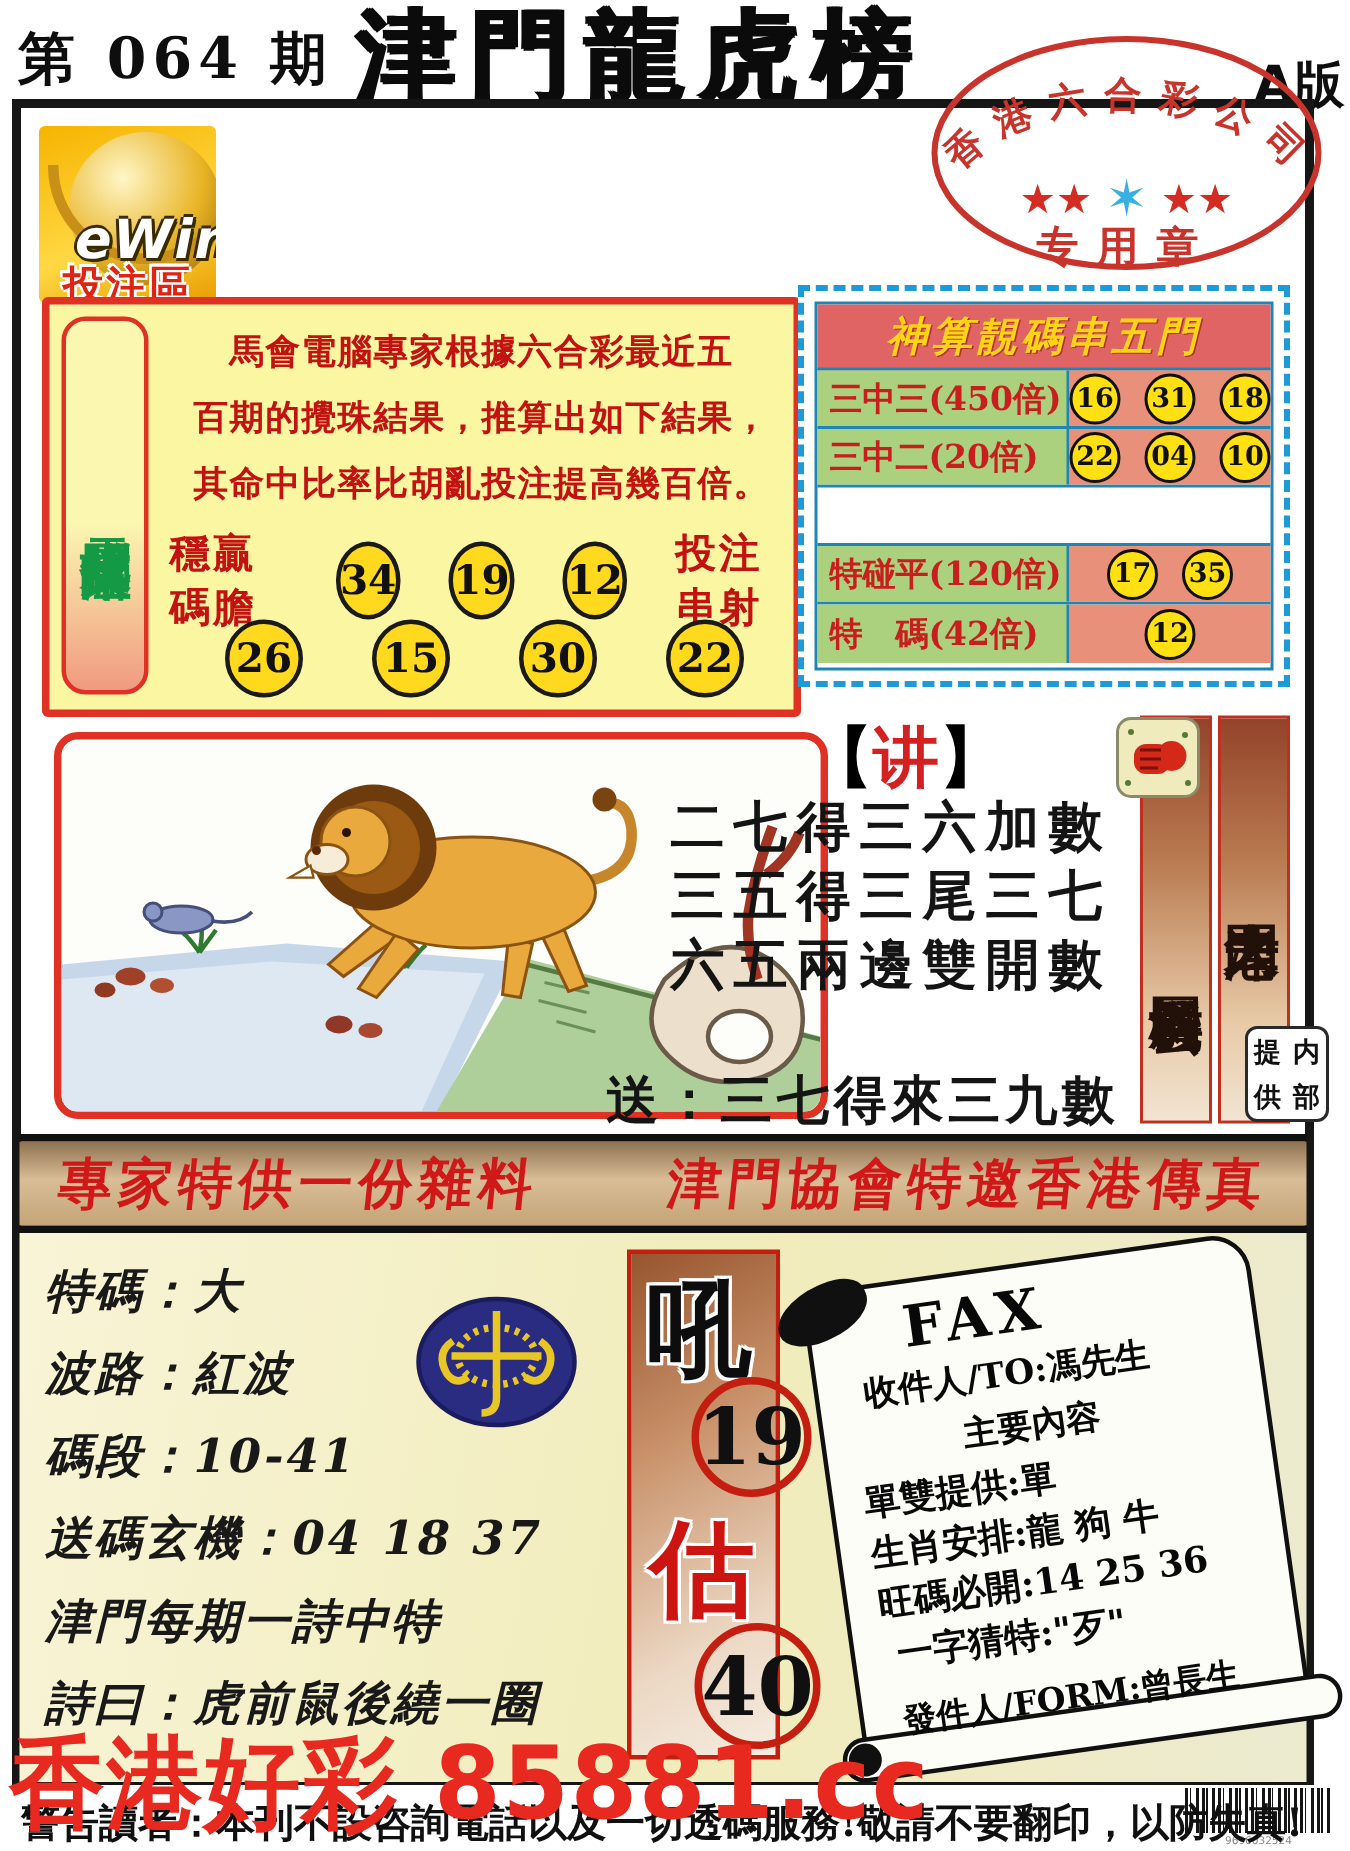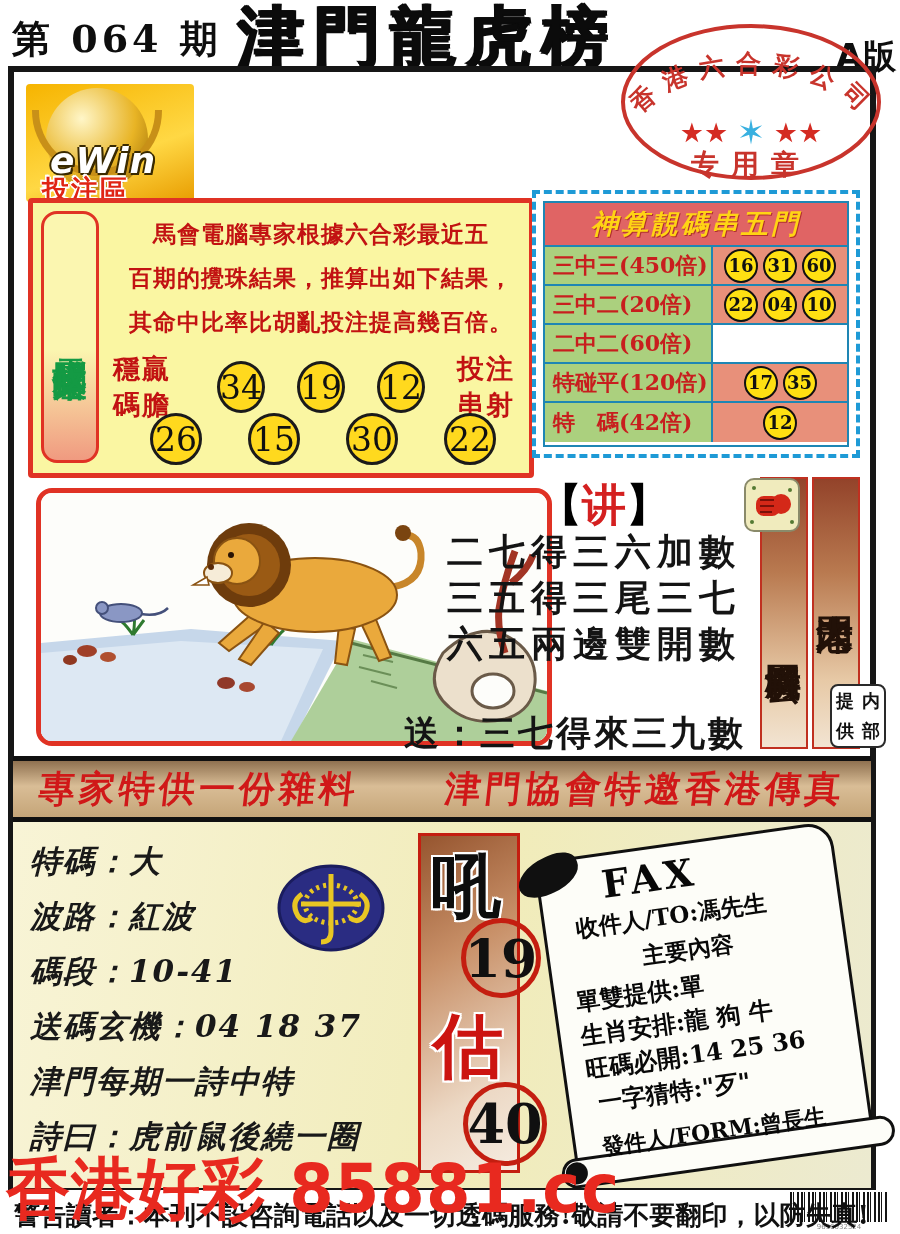--- a/index.html
+++ b/index.html
@@ -12,21 +12,21 @@
   .main-title{left:238px;top:-8px;font-size:66px;font-weight:900;color:#0b0b0b;
          font-family:"DejaVu Serif",serif;letter-spacing:10px;
          text-shadow:1.6px 0 #0b0b0b,-1.6px 0 #0b0b0b,0 1.6px #0b0b0b;}
   .edition{left:836px;top:34px;font-size:34px;font-weight:900;color:#0e0e0e;}
   
   .frame{left:8px;top:66px;width:868px;height:1124px;border:6px solid #161616;
          box-sizing:border-box;z-index:1;}
   
   .stamp{left:616px;top:20px;width:270px;height:166px;z-index:6;}
   
-  .ewin{left:26px;top:84px;width:168px;height:118px;border-radius:4px;z-index:3;
+  .ewin{left:26px;top:84px;width:118px;height:118px;border-radius:4px;z-index:3;
         background:linear-gradient(160deg,#f6b400,#ffd844 60%,#e89c00);overflow:hidden;}
   .ewin .ball{position:absolute;left:20px;top:4px;width:102px;height:102px;border-radius:50%;
         background:radial-gradient(circle at 35% 30%,#fff6c8,#e8b425 55%,#8a5c00);}
   .ewin .arc{position:absolute;left:6px;top:26px;width:130px;height:66px;border:7px solid #c89018;
         border-top:none;border-radius:0 0 70px 70px;box-sizing:border-box;}
   .ewin .brand{position:absolute;left:24px;top:56px;font-size:36px;font-weight:900;font-style:italic;
         color:#fff;letter-spacing:1px;
         text-shadow:2px 0 #3a2a00,-2px 0 #3a2a00,0 2px #3a2a00,0 -2px #3a2a00,2px 2px #3a2a00;}
   .ewin .cap{position:absolute;left:16px;top:88px;font-size:27px;font-weight:900;color:#e02414;
         letter-spacing:2px;font-family:"DejaVu Serif",serif;
@@ -41,38 +41,38 @@
         font-size:34px;font-weight:900;color:#149a44;font-family:"DejaVu Serif",serif;
         display:flex;align-items:center;justify-content:center;letter-spacing:2px;}
   .stline{position:absolute;left:80px;width:416px;text-align:center;font-size:23px;
         font-weight:700;color:#c21212;letter-spacing:1px;font-family:"DejaVu Serif",serif;}
   .strow1{position:absolute;left:80px;top:148px;width:416px;display:flex;align-items:center;
         justify-content:space-between;gap:32px;}
   .strow2{position:absolute;left:94px;top:210px;width:392px;display:flex;align-items:center;
         justify-content:space-around;}
   .redlbl{font-size:27px;font-weight:900;color:#c21212;letter-spacing:2px;font-family:"DejaVu Serif",serif;}
   .big-ball{width:46px;height:46px;border-radius:50%;background:#ffd91e;border:3px solid #1a1a1a;
-        display:flex;align-items:center;justify-content:center;font-size:33px;font-weight:400;
+        display:flex;align-items:center;justify-content:center;font-size:27px;font-weight:700;
         font-family:"DejaVu Serif",serif;color:#111;box-sizing:content-box;}
   
   .fivedoor{left:532px;top:190px;width:328px;height:268px;border:4px dashed #1e9ad6;
         box-sizing:border-box;background:#fff;z-index:3;}
   .fd-inner{position:absolute;left:7px;top:7px;width:306px;height:246px;
         border:2px solid #1e86b4;box-sizing:border-box;}
   .fd-head{height:44px;background:#e06464;display:flex;align-items:center;justify-content:center;
         font-size:27px;font-weight:900;font-style:italic;color:#ffd414;letter-spacing:3px;
         font-family:"DejaVu Serif",serif;border-bottom:2px solid #1e86b4;box-sizing:border-box;
         text-shadow:1px 1px #b03030;}
   .fd-row{height:39px;display:grid;grid-template-columns:168px 1fr;border-bottom:2px solid #1e86b4;
         box-sizing:border-box;}
   .fd-row:last-child{border-bottom:none;}
   .fd-lbl{background:#abd07e;color:#c81e1e;font-size:22px;font-weight:700;
         font-family:"DejaVu Serif",serif;display:flex;align-items:center;padding-left:8px;
         border-right:2px solid #1e86b4;box-sizing:border-box;white-space:nowrap;}
-  .fd-val{background:#e8907a;display:flex;align-items:center;justify-content:center;gap:5px;}
+  .fd-val{background:#e8907a;display:flex;align-items:center;justify-content:center;gap:16px;}
   .small-ball{width:30px;height:30px;border-radius:50%;background:#ffe012;border:2.5px solid #111;
         display:flex;align-items:center;justify-content:center;font-size:18px;font-weight:900;
         font-family:"DejaVu Serif",serif;color:#111;}
   
   .lionbox{left:36px;top:488px;width:516px;height:258px;border:5px solid #e03224;border-radius:16px;
         box-sizing:border-box;background:#fefefc;overflow:hidden;z-index:3;}
   
   .speech-title{left:538px;top:476px;font-size:44px;font-weight:900;font-family:"DejaVu Serif",serif;z-index:3;}
   .speech-title .red{color:#d42020;}
   .verses{left:410px;top:528px;width:368px;text-align:center;font-size:36px;font-weight:600;
@@ -193,33 +193,32 @@
   </div>
 
   <div class="abs fivedoor">
     <div class="fd-inner">
       <div class="fd-head">神算靚碼串五門</div>
       <div class="fd-row">
         <div class="fd-lbl">三中三(450倍)</div>
         <div class="fd-val">
           <span class="small-ball">16</span>
           <span class="small-ball">31</span>
-          <span class="small-ball">60</span>
+          <span class="small-ball">18</span>
         </div>
       </div>
       <div class="fd-row">
         <div class="fd-lbl">三中二(20倍)</div>
         <div class="fd-val">
           <span class="small-ball">22</span>
           <span class="small-ball">04</span>
           <span class="small-ball">10</span>
         </div>
       </div>
       <div class="fd-row">
-        <div class="fd-lbl">二中二(60倍)</div>
       </div>
       <div class="fd-row">
         <div class="fd-lbl">特碰平(120倍)</div>
         <div class="fd-val">
           <span class="small-ball">17</span>
           <span class="small-ball">35</span>
         </div>
       </div>
       <div class="fd-row">
         <div class="fd-lbl">特　碼(42倍)</div>

